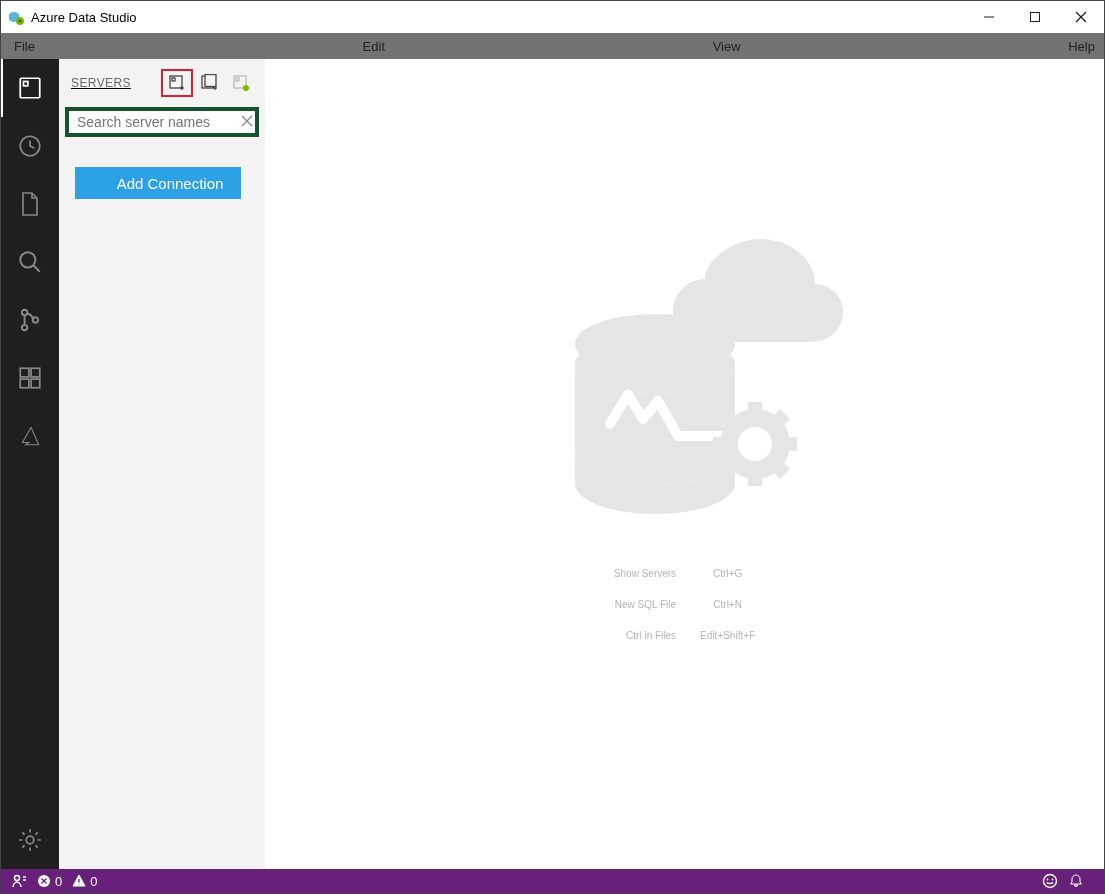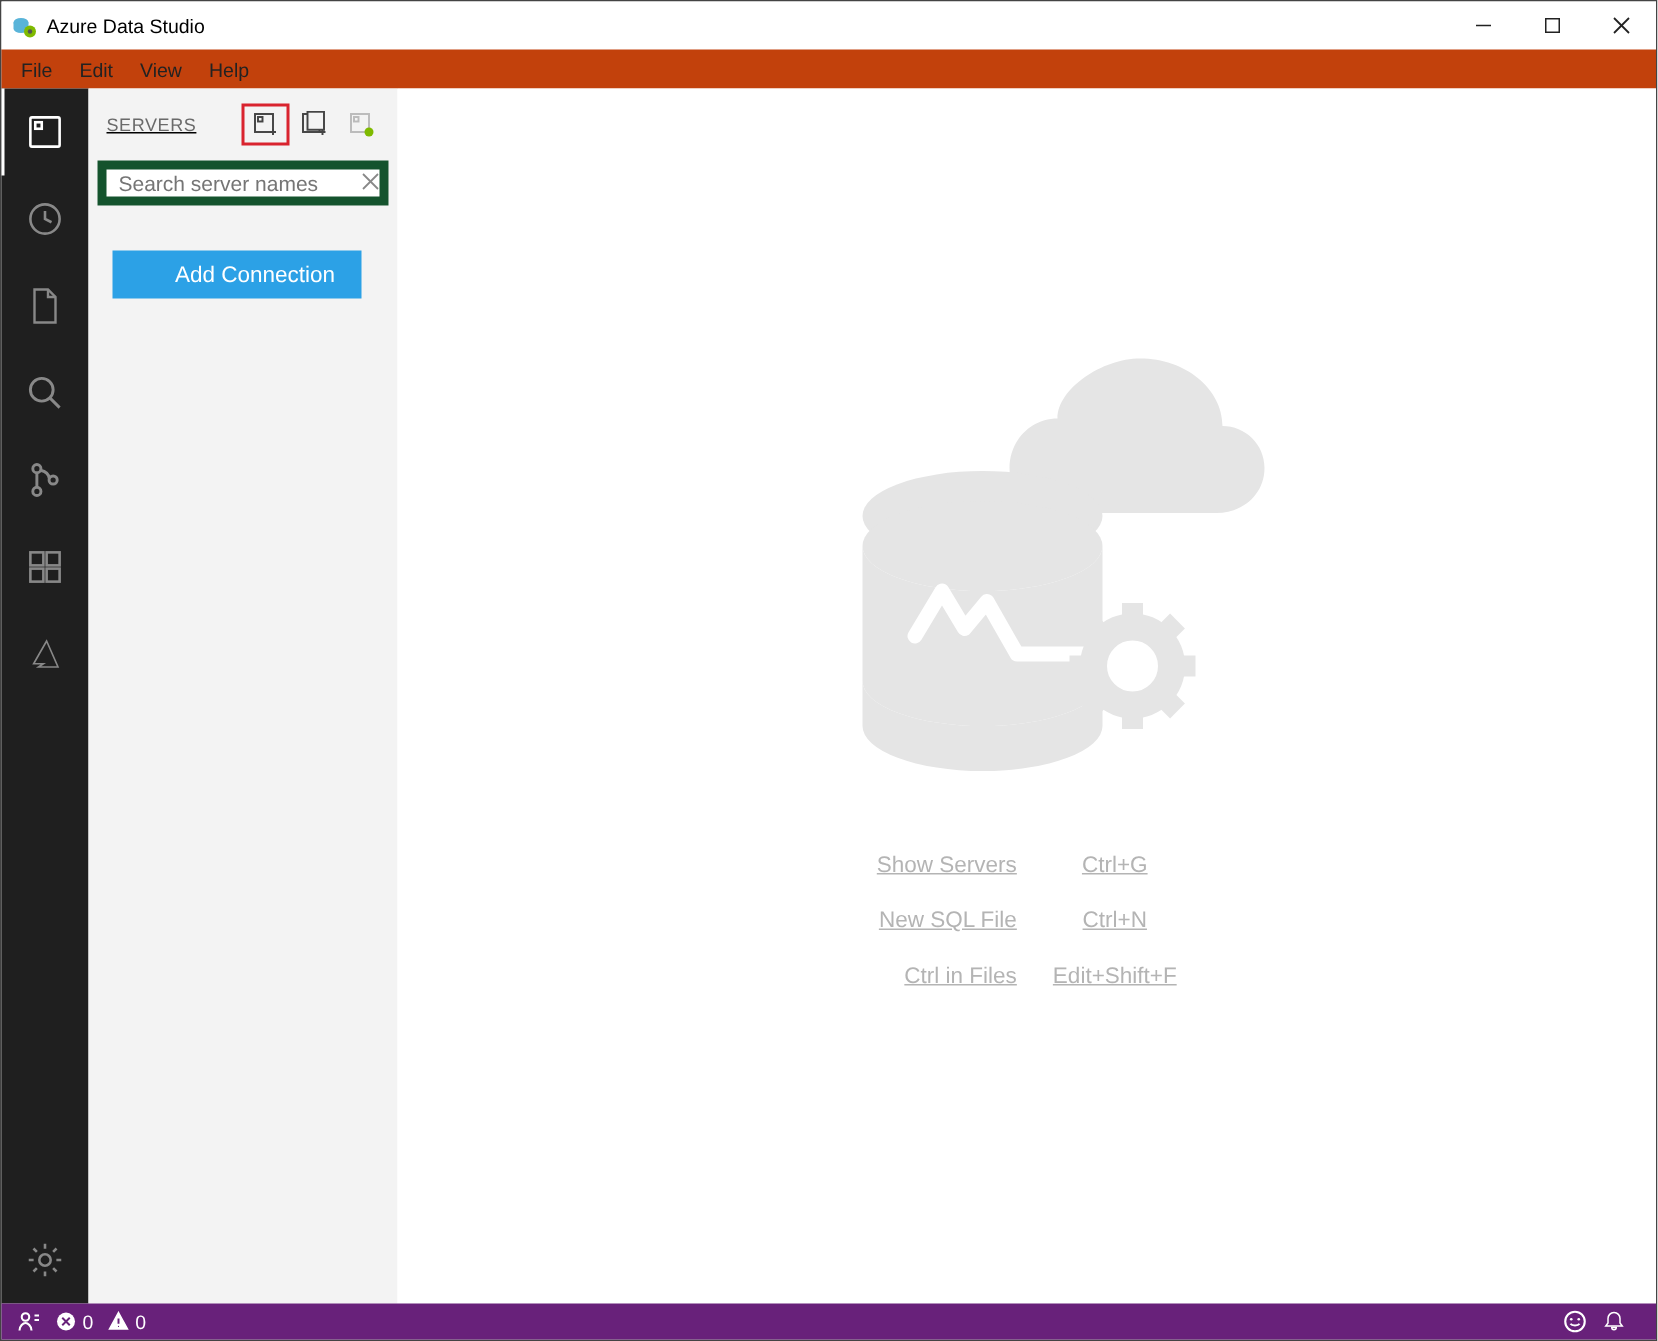--- a/index.html
+++ b/index.html
@@ -7,46 +7,46 @@
   .window { display: flex; flex-direction: column; width: 100%; height: 100%; border: 1px solid #444; }
   
   .titlebar { height: 32px; background: #fff; display: flex; align-items: center; padding-left: 6px; }
   .titlebar .app-icon { width: 18px; height: 18px; margin-right: 6px; display:flex; align-items:center; justify-content:center; }
   .titlebar .title { font-size: 13px; color: #000000; display:flex; align-items:center; }
   .titlebar .spacer { flex: 1; }
   .win-btns { display: flex; }
   .win-btn { width: 46px; height: 32px; display: flex; align-items: center; justify-content: center; }
   .win-btn svg { stroke: #222; }
   
-  .menubar { height: 26px; background: #c2410c; display: flex; align-items: center; padding-left: 4px; }
+  .menubar { height: 26px; background: #737373; display: flex; align-items: center; padding-left: 4px; justify-content: space-between; }
   .menubar .menu-item { padding: 3px 9px; font-size: 13px; color: #222; cursor: default; }
   
   .body { flex: 1; display: flex; min-height: 0; }
   .activitybar { width: 58px; background: #1f1f1f; display: flex; flex-direction: column; align-items: center; }
   .activitybar .act-item { width: 58px; height: 58px; display: flex; align-items: center; justify-content: center; position: relative; }
   .activitybar .act-item.active::before { content:""; position:absolute; left:0; top:0; bottom:0; width:2px; background:#fff; }
   .activitybar .act-item svg { stroke: #888; fill: none; }
   .activitybar .act-item.active svg { stroke: #fff; }
   .activitybar .act-spacer { flex: 1; }
   
   .sidepanel { width: 206px; background: #f3f3f3; display: flex; flex-direction: column; padding-top: 6px; }
   .sidepanel-header { display: flex; align-items: center; padding: 4px 8px 10px 12px; text-decoration: underline; }
   .sidepanel-header .label { font-size: 12px; color: #6a6a6a; letter-spacing: 0.4px; }
   .sidepanel-header .hspacer { flex:1; }
   .sidepanel-header .hdr-btn { width: 32px; height: 28px; display:flex; align-items:center; justify-content:center; }
   .sidepanel-header .hdr-btn.highlight { border: 2px solid #d9232e; }
   .searchbox { margin: 0 6px 0 6px; position: relative; }
-  .searchbox input { width: 100%; height: 30px; background: #fff; border: 6px solid #14532d; padding: 0 26px 0 8px; font-size: 14px; color: #7f1d1d; outline: none; }
+  .searchbox input { width: 100%; height: 30px; background: #fff; border: 4px solid #14532d; padding: 0 26px 0 8px; font-size: 14px; color: #7f1d1d; outline: none; }
   .searchbox .clear { position: absolute; right: 6px; top: 50%; transform: translateY(-50%); color: #888; font-size: 14px; }
   .add-conn { margin: 30px 6px 0 16px; }
   .add-conn-btn { background: #2CA1E6; color: #fff; border: none; width: 166px; height: 32px; font-size: 15px; cursor: pointer; padding-left: 24px; }
   
   .editor { flex:1; background:#fff; display:flex; flex-direction:column; align-items:center; justify-content:flex-start; }
   .welcome-art { margin-top: 130px; }
-  .shortcut-grid { margin-top: 36px; display:grid; grid-template-columns: auto auto; column-gap: 24px; row-gap: 20px; font-size: 15px; color: #b4b4b4; text-decoration: underline; }
+  .shortcut-grid { margin-top: 36px; display:grid; grid-template-columns: auto auto; column-gap: 24px; row-gap: 20px; font-size: 10px; color: #b4b4b4; }
   .shortcut-grid .lbl { text-align: right; }
   .shortcut-grid .key { text-align: center; }
   
   .statusbar { height: 24px; background: #68217A; color: #fff; display:flex; align-items:center; padding: 0 10px; font-size: 13px; }
   .statusbar .s-item { display:flex; align-items:center; margin-right: 10px; gap:4px; }
   .statusbar .s-spacer { flex:1; }
   .statusbar svg { stroke:#fff; fill:none; }
 </style>
 </head>
 <body>

